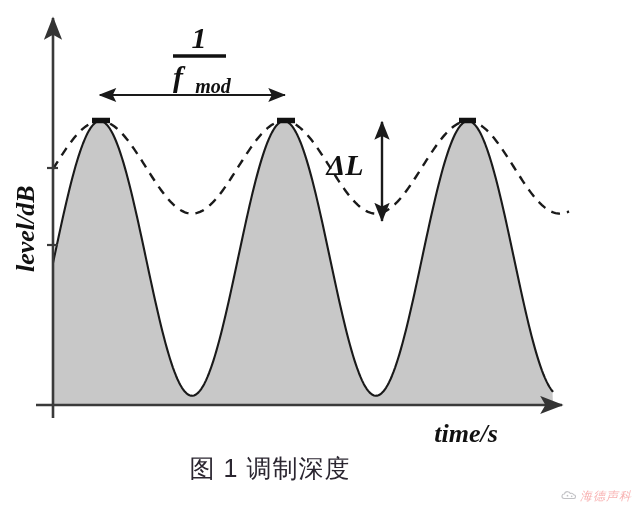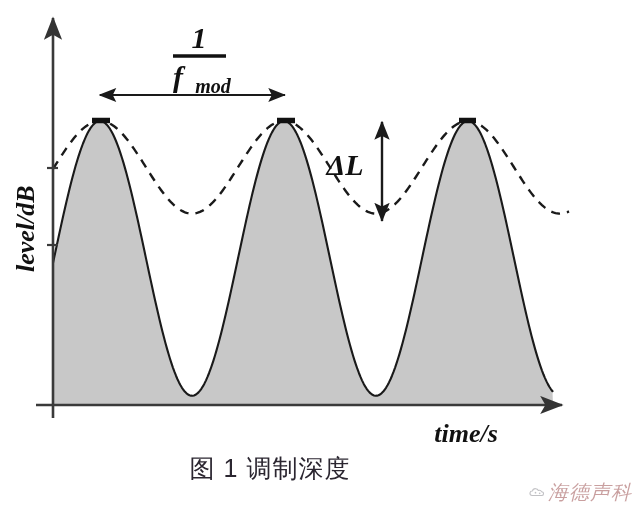--- a/index.html
+++ b/index.html
@@ -38,23 +38,23 @@
     color: #2b2630;
     white-space: nowrap;
   }
   .watermark {
     position: absolute;
     right: 8px;
     bottom: 6px;
     display: flex;
     align-items: center;
     opacity: 0.42;
-    color: #7f1d1d;
+    color: #ef4444;
     font-family: "Liberation Sans", sans-serif;
-    font-size: 20px;
+    font-size: 12px;
     font-style: italic;
     letter-spacing: 1px;
   }
   .watermark-logo {
     width: 20px;
     height: 20px;
     display: block;
   }
   svg text.axis-label {
     font-family: "Liberation Serif", serif;

